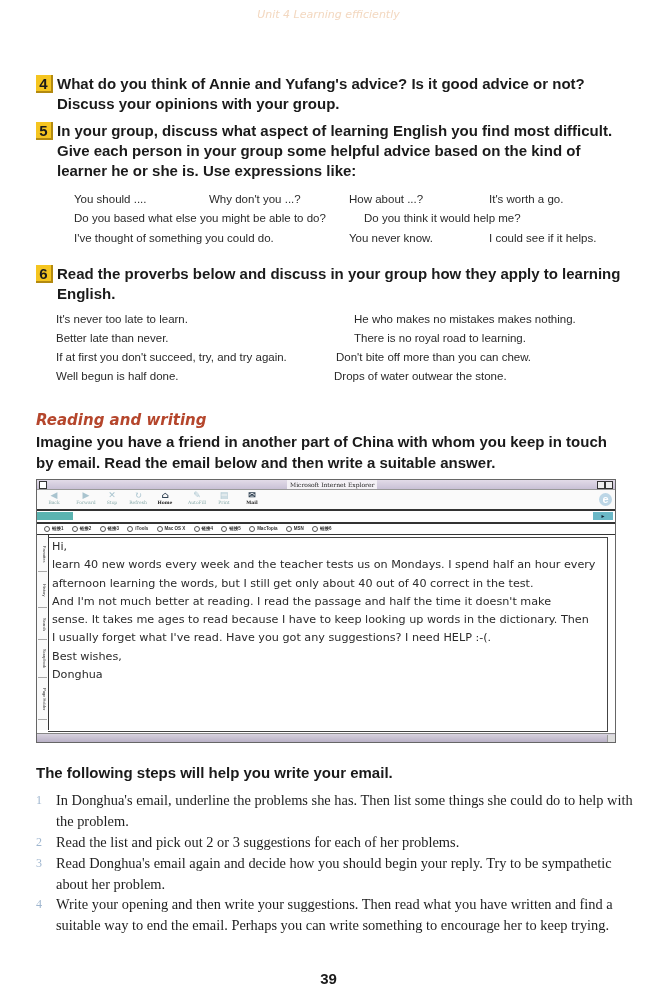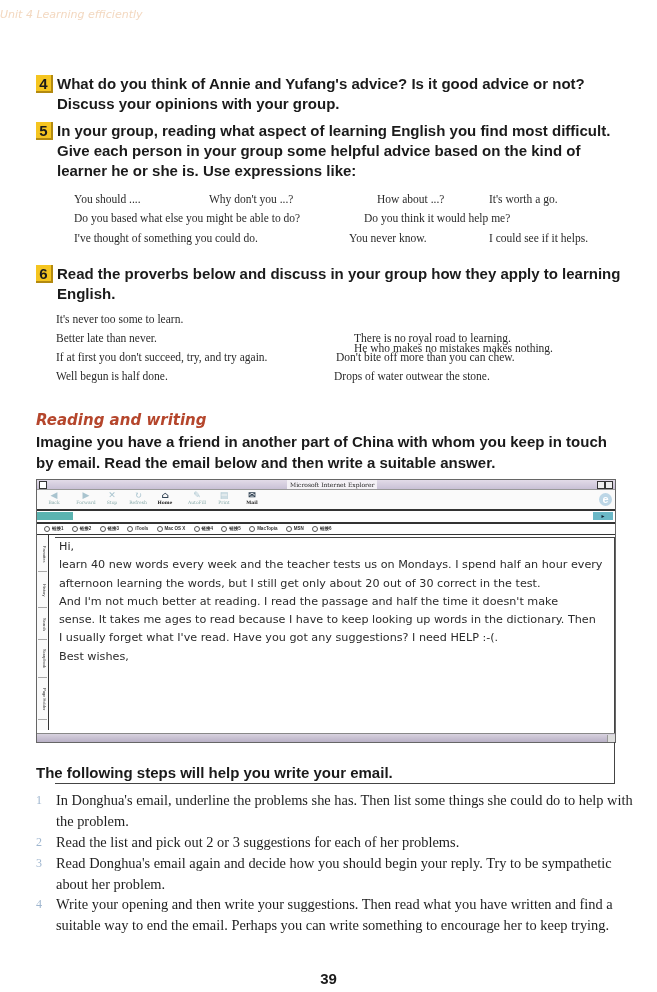--- a/index.html
+++ b/index.html
@@ -1,22 +1,22 @@
 <!DOCTYPE html>
 <html><head>
 <meta charset="utf-8">
 <style>
   html, body { margin: 0; padding: 0; background: #ffffff; }
   body { width: 657px; height: 992px; position: relative; overflow: hidden; font-family: "Liberation Sans", sans-serif; color: #1a1a1a; }
   .abs { position: absolute; }
-  .running-head { left: 0; width: 657px; top: 8px; text-align: left; font-family: "DejaVu Sans", sans-serif; font-style: italic; font-size: 11px; color: #f3d8c0; }
+  .running-head { left: 0; width: 657px; top: 8px; text-align: center; font-family: "DejaVu Sans", sans-serif; font-style: italic; font-size: 11px; color: #f3d8c0; }
   .task { left: 36px; width: 590px; font-weight: bold; font-size: 15px; line-height: 20px; color: #1b1b1b; }
   .task .num { position: absolute; left: 0; top: 1px; width: 17px; height: 18px; background: #f5c520; color: #1b1b1b; text-align: center; font-size: 15px; line-height: 18px; border-right: 2px solid #b38a10; border-bottom: 2px solid #b38a10; box-sizing: border-box; }
   .task .txt { position: absolute; left: 21px; top: 0; width: 575px; }
-  .hand { font-family: Liberation Serif, serif; font-size: 11.5px; color: #2a2a2a; white-space: nowrap; }
+  .hand { font-family: Liberation Sans, sans-serif; font-size: 11.5px; color: #2a2a2a; white-space: nowrap; }
   .rw-title { left: 36px; top: 411px; font-family: "DejaVu Sans", sans-serif; font-weight: bold; font-style: italic; font-size: 15px; color: #b5462c; }
   .intro { left: 36px; width: 590px; top: 431px; font-weight: bold; font-size: 15px; line-height: 21px; }
   
   .browser { left: 36px; top: 479px; width: 580px; height: 264px; border: 1px solid #666; background: #fff; box-sizing: border-box; }
   .titlebar { position: absolute; left: 0; top: 0; width: 578px; height: 9px; background: linear-gradient(#e2dbe8, #c9c1d6); border-bottom: 1px solid #999; }
   .titlebar .ttl { position: absolute; left: 250px; top: 0; font-size: 6px; line-height: 9px; background: #f4f1f6; padding: 0 3px; color: #222; font-family: "DejaVu Serif", serif; }
   .titlebar .winbox { position: absolute; left: 2px; top: 1px; width: 6px; height: 6px; border: 1px solid #333; background: #fff; }
   .titlebar .ctrl { position: absolute; top: 1px; width: 6px; height: 6px; border: 1px solid #333; background: #eee; }
   .toolbar { position: absolute; left: 0; top: 10px; width: 578px; height: 19px; background: #fafafa; border-bottom: 2px solid #333; }
   .tb-btn { position: absolute; top: 1px; width: 30px; text-align: center; font-size: 4.5px; color: #8aa; font-family: "DejaVu Serif", serif; }
@@ -26,21 +26,21 @@
   .ie-logo { position: absolute; right: 3px; top: 3px; width: 13px; height: 13px; border-radius: 50%; background: #bcd6e6; color: #fff; font-size: 11px; line-height: 13px; text-align: center; font-weight: bold; }
   .addrbar { position: absolute; left: 0; top: 31px; width: 578px; height: 11px; border-bottom: 2px solid #333; background: #fff; }
   .addr-label { position: absolute; left: 0; top: 1px; width: 36px; height: 8px; background: #5bb3b0; }
   .addr-input { position: absolute; left: 40px; top: 0; width: 512px; height: 10px; border: none; font-size: 8px; padding: 0 0 0 4px; background: #fff; box-sizing: border-box; }
   .go-btn { position: absolute; right: 2px; top: 1px; width: 20px; height: 8px; background: #6bb8c7; font-size: 6px; line-height: 8px; text-align: center; color: #123; }
   .linksbar { position: absolute; left: 0; top: 44px; width: 578px; height: 10px; border-bottom: 1px solid #333; font-size: 4.5px; line-height: 10px; white-space: nowrap; color: #333; }
   .lk { display: inline-block; margin-left: 7px; font-weight: bold; }
   .lk .dot { display: inline-block; width: 4px; height: 4px; border-radius: 50%; border: 1px solid #555; margin-right: 2px; vertical-align: middle; }
   .sidebar { position: absolute; left: 0; top: 55px; width: 11px; height: 195px; border-right: 1px solid #333; background: #fafafa; }
   .side-tab { position: absolute; left: 1px; width: 9px; font-size: 4px; color: #333; writing-mode: vertical-rl; text-align: center; border-bottom: 1px solid #aaa; }
-  .content { position: absolute; left: 18px; top: 57px; width: 560px; height: 247px; border: 1px solid #444; border-left: none; box-sizing: border-box; }
+  .content { position: absolute; left: 11px; top: 57px; width: 560px; height: 195px; border: 1px solid #444; border-left: none; box-sizing: border-box; }
   .email { position: absolute; left: 4px; top: 0; font-family: "DejaVu Sans", sans-serif; font-size: 11.2px; line-height: 18.3px; color: #2b2b2b; white-space: nowrap; }
   .statusbar { position: absolute; left: 0; bottom: 0; width: 578px; height: 8px; background: linear-gradient(#d8d2df, #b9b1c6); border-top: 1px solid #888; }
   .resize { position: absolute; right: 0; bottom: 0; width: 7px; height: 7px; background: #ddd; border-left: 1px solid #999; }
   .steps-title { left: 36px; top: 764px; font-weight: bold; font-size: 15px; }
   .step { left: 36px; width: 590px; font-family: "Liberation Serif", serif; font-size: 14.4px; line-height: 21px; color: #1e1e1e; }
   .step .n { position: absolute; left: 0; top: 0; color: #9fb6cf; font-size: 12px; }
   .step .t { position: absolute; left: 20px; top: 0; width: 580px; }
   .page-number { left: 0; width: 657px; top: 970px; text-align: center; font-weight: bold; font-size: 15px; }
 </style>
 </head>
@@ -48,43 +48,43 @@
 
 <div class="abs running-head">Unit 4 Learning efficiently</div>
 
 <div class="abs task" style="top:74px;height:42px;">
   <span class="num">4</span>
   <span class="txt">What do you think of Annie and Yufang's advice? Is it good advice or not? Discuss your opinions with your group.</span>
 </div>
 
 <div class="abs task" style="top:121px;height:62px;">
   <span class="num">5</span>
-  <span class="txt">In your group, reading what aspect of learning English you find most difficult. Give each person in your group some helpful advice based on the kind of learner he or she is. Use expressions like:</span>
+  <span class="txt">In your group, discuss what aspect of learning English you find most difficult. Give each person in your group some helpful advice based on the kind of learner he or she is. Use expressions like:</span>
 </div>
 
 <div class="abs hand" style="left:74px;top:193px;">You should ....</div>
 <div class="abs hand" style="left:209px;top:193px;">Why don't you ...?</div>
-<div class="abs hand" style="left:349px;top:193px;margin-left:28px;">How about ...?</div>
+<div class="abs hand" style="left:349px;top:193px;">How about ...?</div>
 <div class="abs hand" style="left:489px;top:193px;">It's worth a go.</div>
 <div class="abs hand" style="left:74px;top:212px;">Do you based what else you might be able to do?</div>
 <div class="abs hand" style="left:364px;top:212px;">Do you think it would help me?</div>
 <div class="abs hand" style="left:74px;top:232px;">I've thought of something you could do.</div>
 <div class="abs hand" style="left:349px;top:232px;">You never know.</div>
 <div class="abs hand" style="left:489px;top:232px;">I could see if it helps.</div>
 
 <div class="abs task" style="top:264px;height:42px;">
   <span class="num">6</span>
   <span class="txt">Read the proverbs below and discuss in your group how they apply to learning English.</span>
 </div>
 
-<div class="abs hand" style="left:56px;top:313px;">It's never too some to learn.</div>
+<div class="abs hand" style="left:56px;top:313px;">It's never too late to learn.</div>
 <div class="abs hand" style="left:56px;top:332px;">Better late than never.</div>
 <div class="abs hand" style="left:56px;top:351px;">If at first you don't succeed, try, and try again.</div>
 <div class="abs hand" style="left:56px;top:370px;">Well begun is half done.</div>
-<div class="abs hand" style="left:354px;top:313px;margin-top:29px;">He who makes no mistakes makes nothing.</div>
+<div class="abs hand" style="left:354px;top:313px;">He who makes no mistakes makes nothing.</div>
 <div class="abs hand" style="left:354px;top:332px;">There is no royal road to learning.</div>
 <div class="abs hand" style="left:336px;top:351px;">Don't bite off more than you can chew.</div>
 <div class="abs hand" style="left:334px;top:370px;">Drops of water outwear the stone.</div>
 
 <div class="abs rw-title">Reading and writing</div>
 <div class="abs intro">Imagine you have a friend in another part of China with whom you keep in touch by email. Read the email below and then write a suitable answer.</div>
 
 <div class="abs browser">
   <div class="titlebar">
     <span class="winbox"></span>
@@ -124,25 +124,26 @@
     <div class="side-tab" style="top:2px;height:34px;">Favorites</div>
     <div class="side-tab" style="top:38px;height:34px;">History</div>
     <div class="side-tab" style="top:74px;height:30px;">Search</div>
     <div class="side-tab" style="top:106px;height:36px;">Scrapbook</div>
     <div class="side-tab" style="top:144px;height:40px;">Page Holder</div>
   </div>
   <div class="content">
     <div class="email">
       <div>Hi,</div>
       <div>learn 40 new words every week and the teacher tests us on Mondays. I spend half an hour every</div>
-      <div>afternoon learning the words, but I still get only about 20 out of 30 correct in the test.</div>
+      <div>afternoon learning the words, but I still get only about 40 out of 40 correct in the test.</div>
       <div>And I'm not much better at reading. I read the passage and half the time it doesn't make</div>
       <div>sense. It takes me ages to read because I have to keep looking up words in the dictionary. Then</div>
       <div>I usually forget what I've read. Have you got any suggestions? I need HELP :-(.</div>
       <div>Best wishes,</div>
+      <div>Donghua</div>
     </div>
   </div>
   <div class="statusbar"></div>
   <div class="resize"></div>
 </div>
 
 <div class="abs steps-title">The following steps will help you write your email.</div>
 <div class="abs step" style="top:790px;height:42px;">
   <span class="n">1</span>
   <span class="t">In Donghua's email, underline the problems she has. Then list some things she could do to help with the problem.</span>

